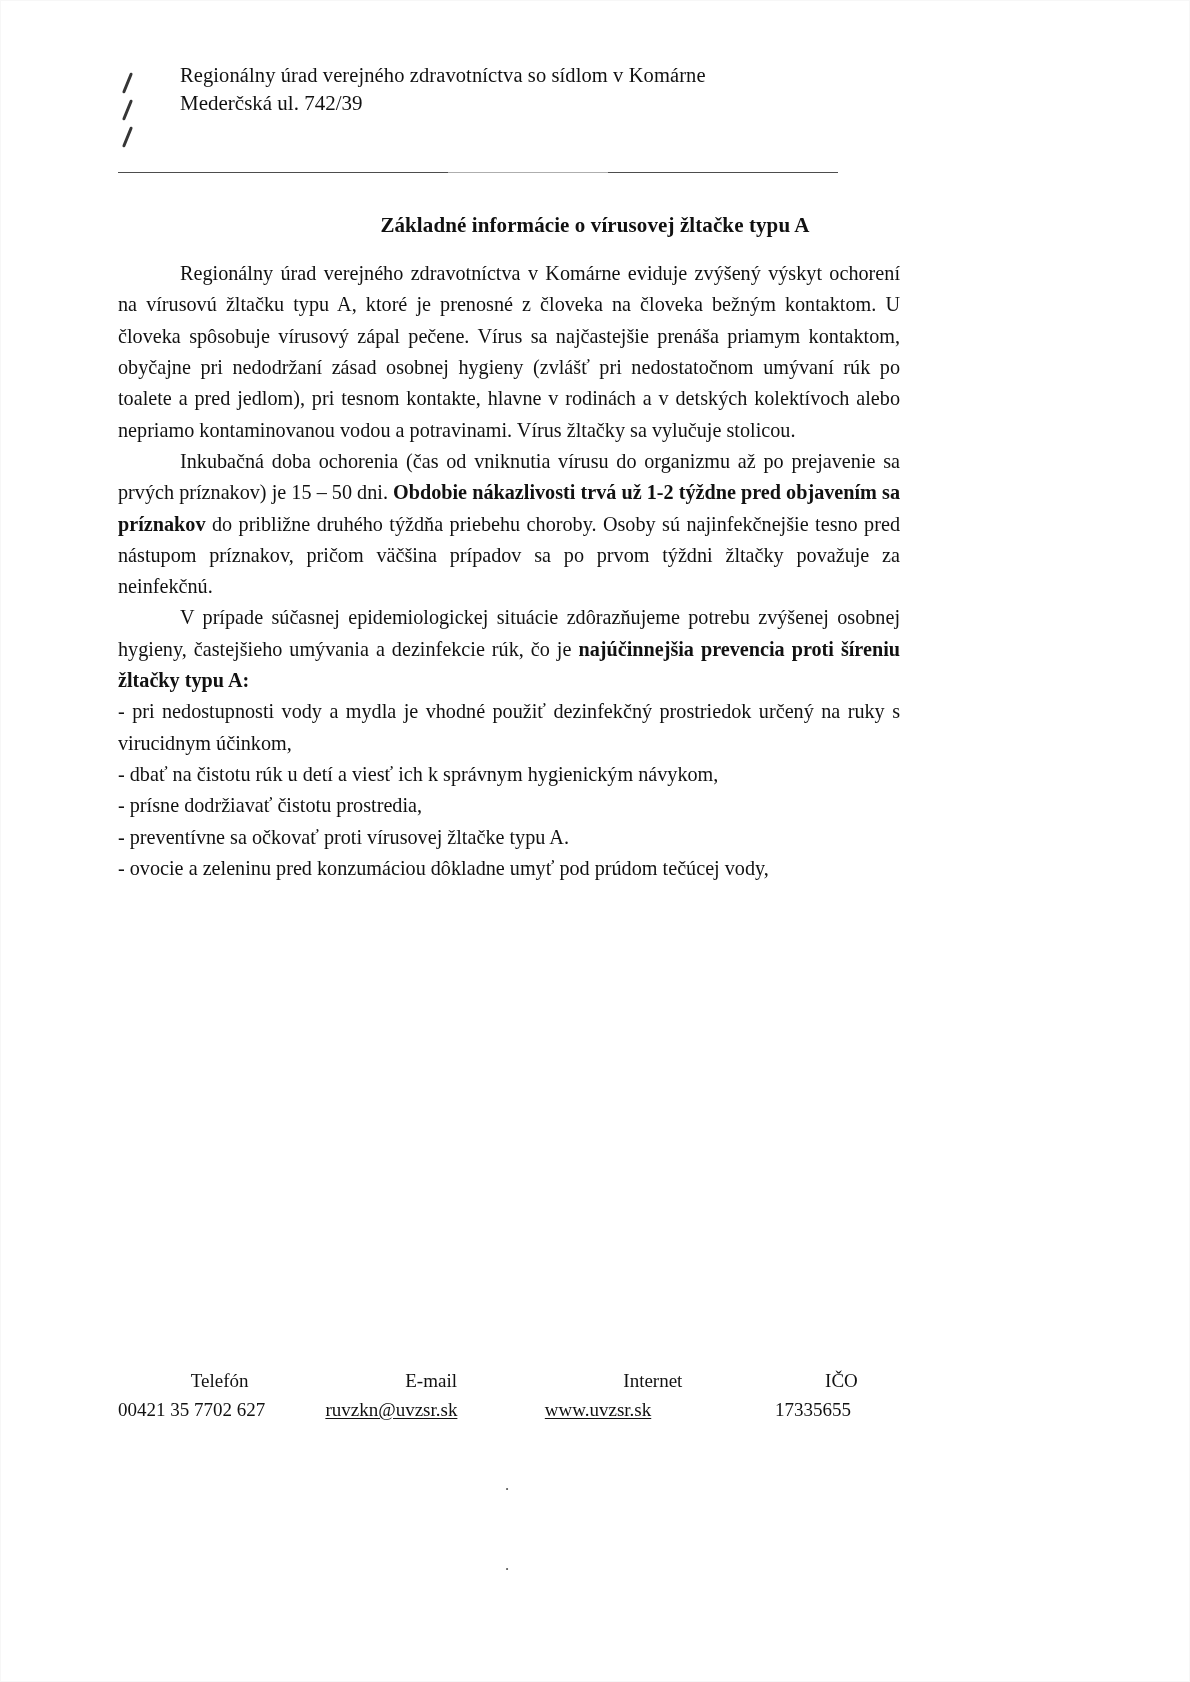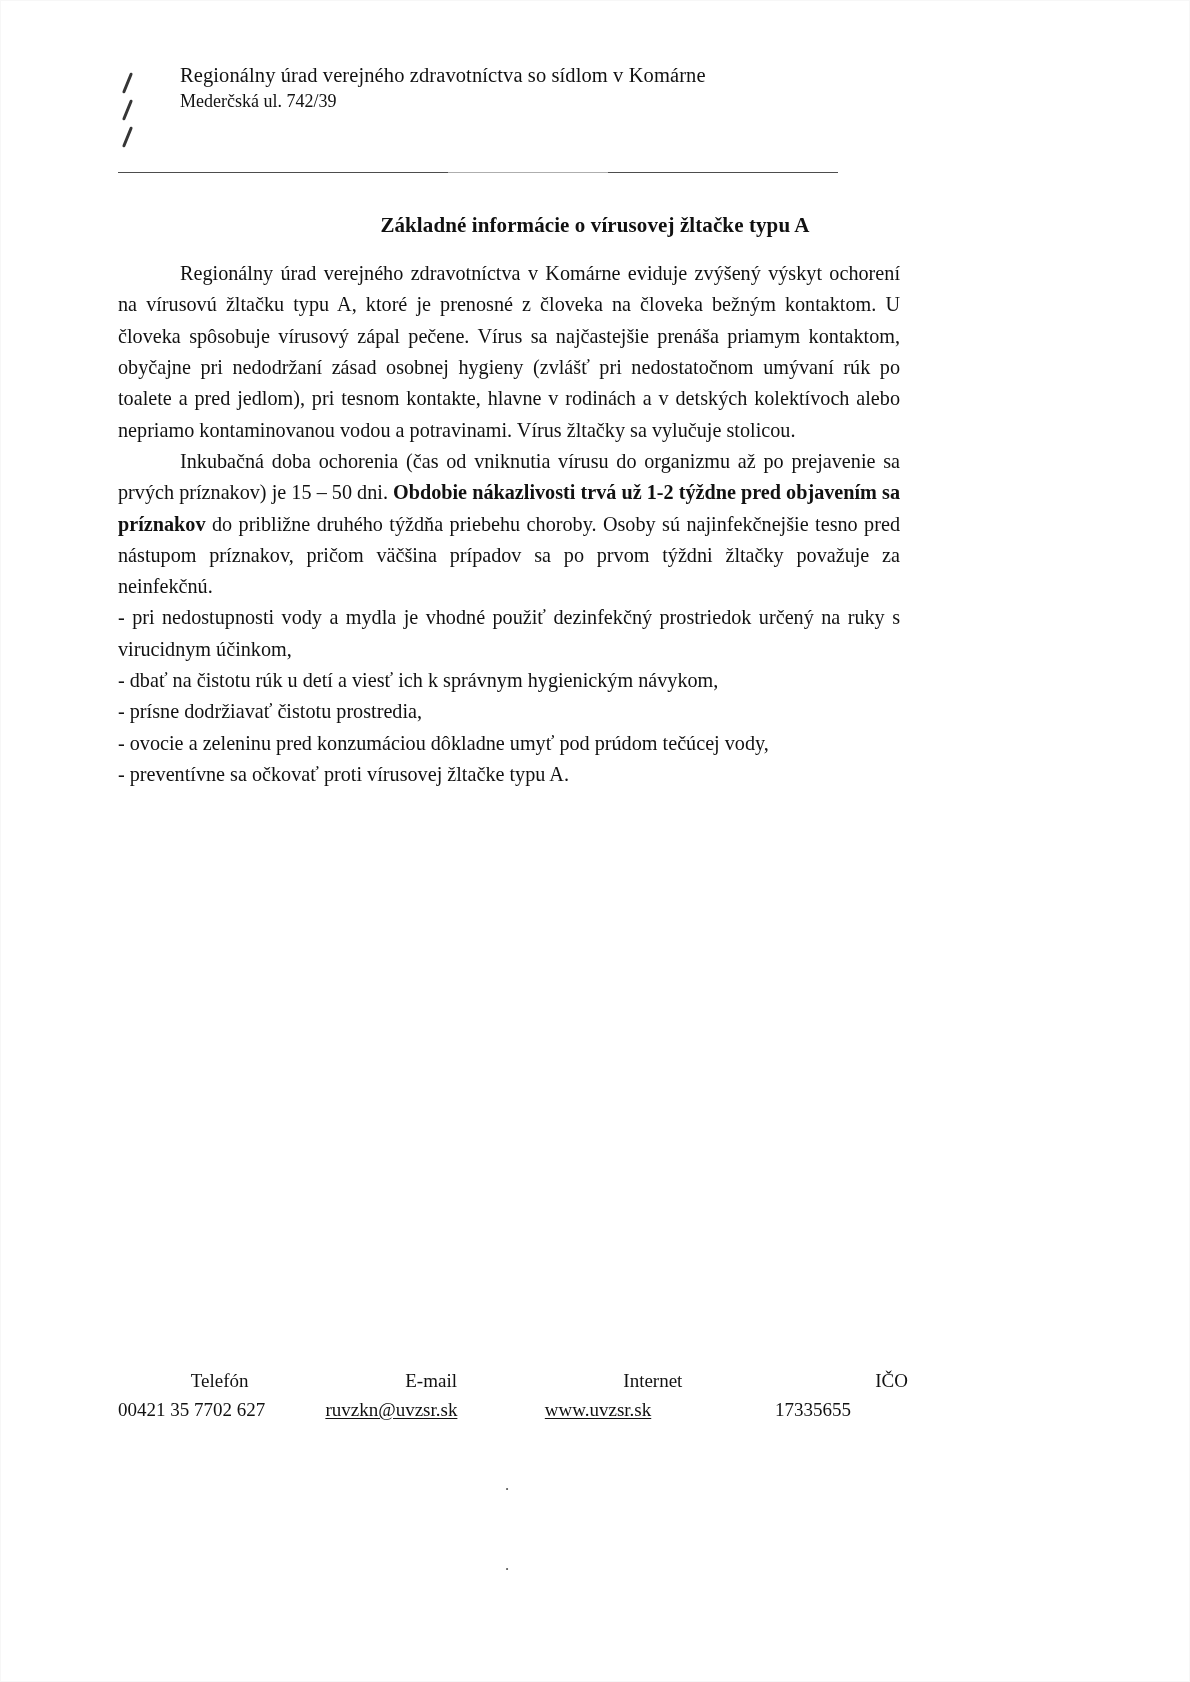--- a/index.html
+++ b/index.html
@@ -55,21 +55,21 @@
     margin-left: 62px;
   }
   .org-name {
     font-weight: normal;
     font-size: 20.5px;
     letter-spacing: .1px;
     line-height: 1.28;
     white-space: nowrap;
   }
   .org-street, .org-city {
-    font-size: 18px;
+    font-size: 21px;
     line-height: 1.45;
   }
 
   .rule {
     position: absolute;
     left: 118px;
     top: 172px;
     width: 720px;
     height: 0;
     border-top: 1.4px solid #3a3a3a;
@@ -139,21 +139,21 @@
   .fcol { }
   .fcol.c1 { width: 215px; }
   .fcol.c2 { width: 228px; }
   .fcol.c3 { width: 233px; }
   .fcol.c4 { width: 150px; }
   .fhead {
     text-align: center;
     display: block;
   }
   .fcol.c1 .fhead { padding-left: 4px; }
-  .fcol.c4 .fhead { text-align: right; padding-left: 6px; }
+  .fcol.c4 .fhead { text-align: center; padding-left: 6px; }
   .fval {
     display: block;
     text-align: left;
   }
   .fcol.c4 .fval { padding-left: 6px; }
   .link-underline {
     text-decoration: underline;
     text-underline-offset: 2px;
   }
 
@@ -205,26 +205,27 @@
   <div class="rule"></div>
 
   <div class="doc-title">Základné informácie o vírusovej žltačke typu A</div>
 
   <div class="content">
 
     <p><span>Regionálny úrad verejného zdravotníctva v Komárne eviduje zvýšený výskyt ochorení na vírusovú žltačku typu A, ktoré je prenosné z človeka na človeka bežným kontaktom. U človeka spôsobuje vírusový zápal pečene. Vírus sa najčastejšie prenáša priamym kontaktom, obyčajne pri nedodržaní zásad osobnej hygieny (zvlášť pri nedostatočnom umývaní rúk po toalete a pred jedlom), pri tesnom kontakte, hlavne v rodinách a v detských kolektívoch alebo nepriamo kontaminovanou vodou a potravinami. Vírus žltačky sa vylučuje stolicou.</span></p>
 
     <p><span>Inkubačná doba ochorenia (čas od vniknutia vírusu do organizmu až po prejavenie sa prvých príznakov) je 15 – 50 dni. </span><b>Obdobie nákazlivosti trvá už 1-2 týždne pred objavením sa príznakov</b><span> do približne druhého týždňa priebehu choroby. Osoby sú najinfekčnejšie tesno pred nástupom príznakov, pričom väčšina prípadov sa po prvom týždni žltačky považuje za neinfekčnú.</span></p>
 
+    <p><span>V prípade súčasnej epidemiologickej situácie zdôrazňujeme potrebu zvýšenej osobnej hygieny, častejšieho umývania a dezinfekcie rúk, čo je </span><b>najúčinnejšia prevencia proti šíreniu žltačky typu A:</b></p>
 
     <p class="bullet-line"><span>- pri nedostupnosti vody a mydla je vhodné použiť dezinfekčný prostriedok určený na ruky s virucidnym účinkom,</span></p>
     <p class="bullet-line noj"><span>- dbať na čistotu rúk u detí a viesť ich k správnym hygienickým návykom,</span></p>
     <p class="bullet-line noj"><span>- prísne dodržiavať čistotu prostredia,</span></p>
+    <p class="bullet-line noj"><span>- preventívne sa očkovať proti vírusovej žltačke typu A.</span></p>
     <p class="bullet-line noj"><span>- ovocie a zeleninu pred konzumáciou dôkladne umyť pod prúdom tečúcej vody,</span></p>
-    <p class="bullet-line noj"><span>- preventívne sa očkovať proti vírusovej žltačke typu A.</span></p>
 
   </div>
 
   <div class="pagemark">·</div>
 
   <div class="footer">
     <div class="footer-row">
       <div class="fcol c1">
         <span class="fhead">Telefón</span>
       </div>

